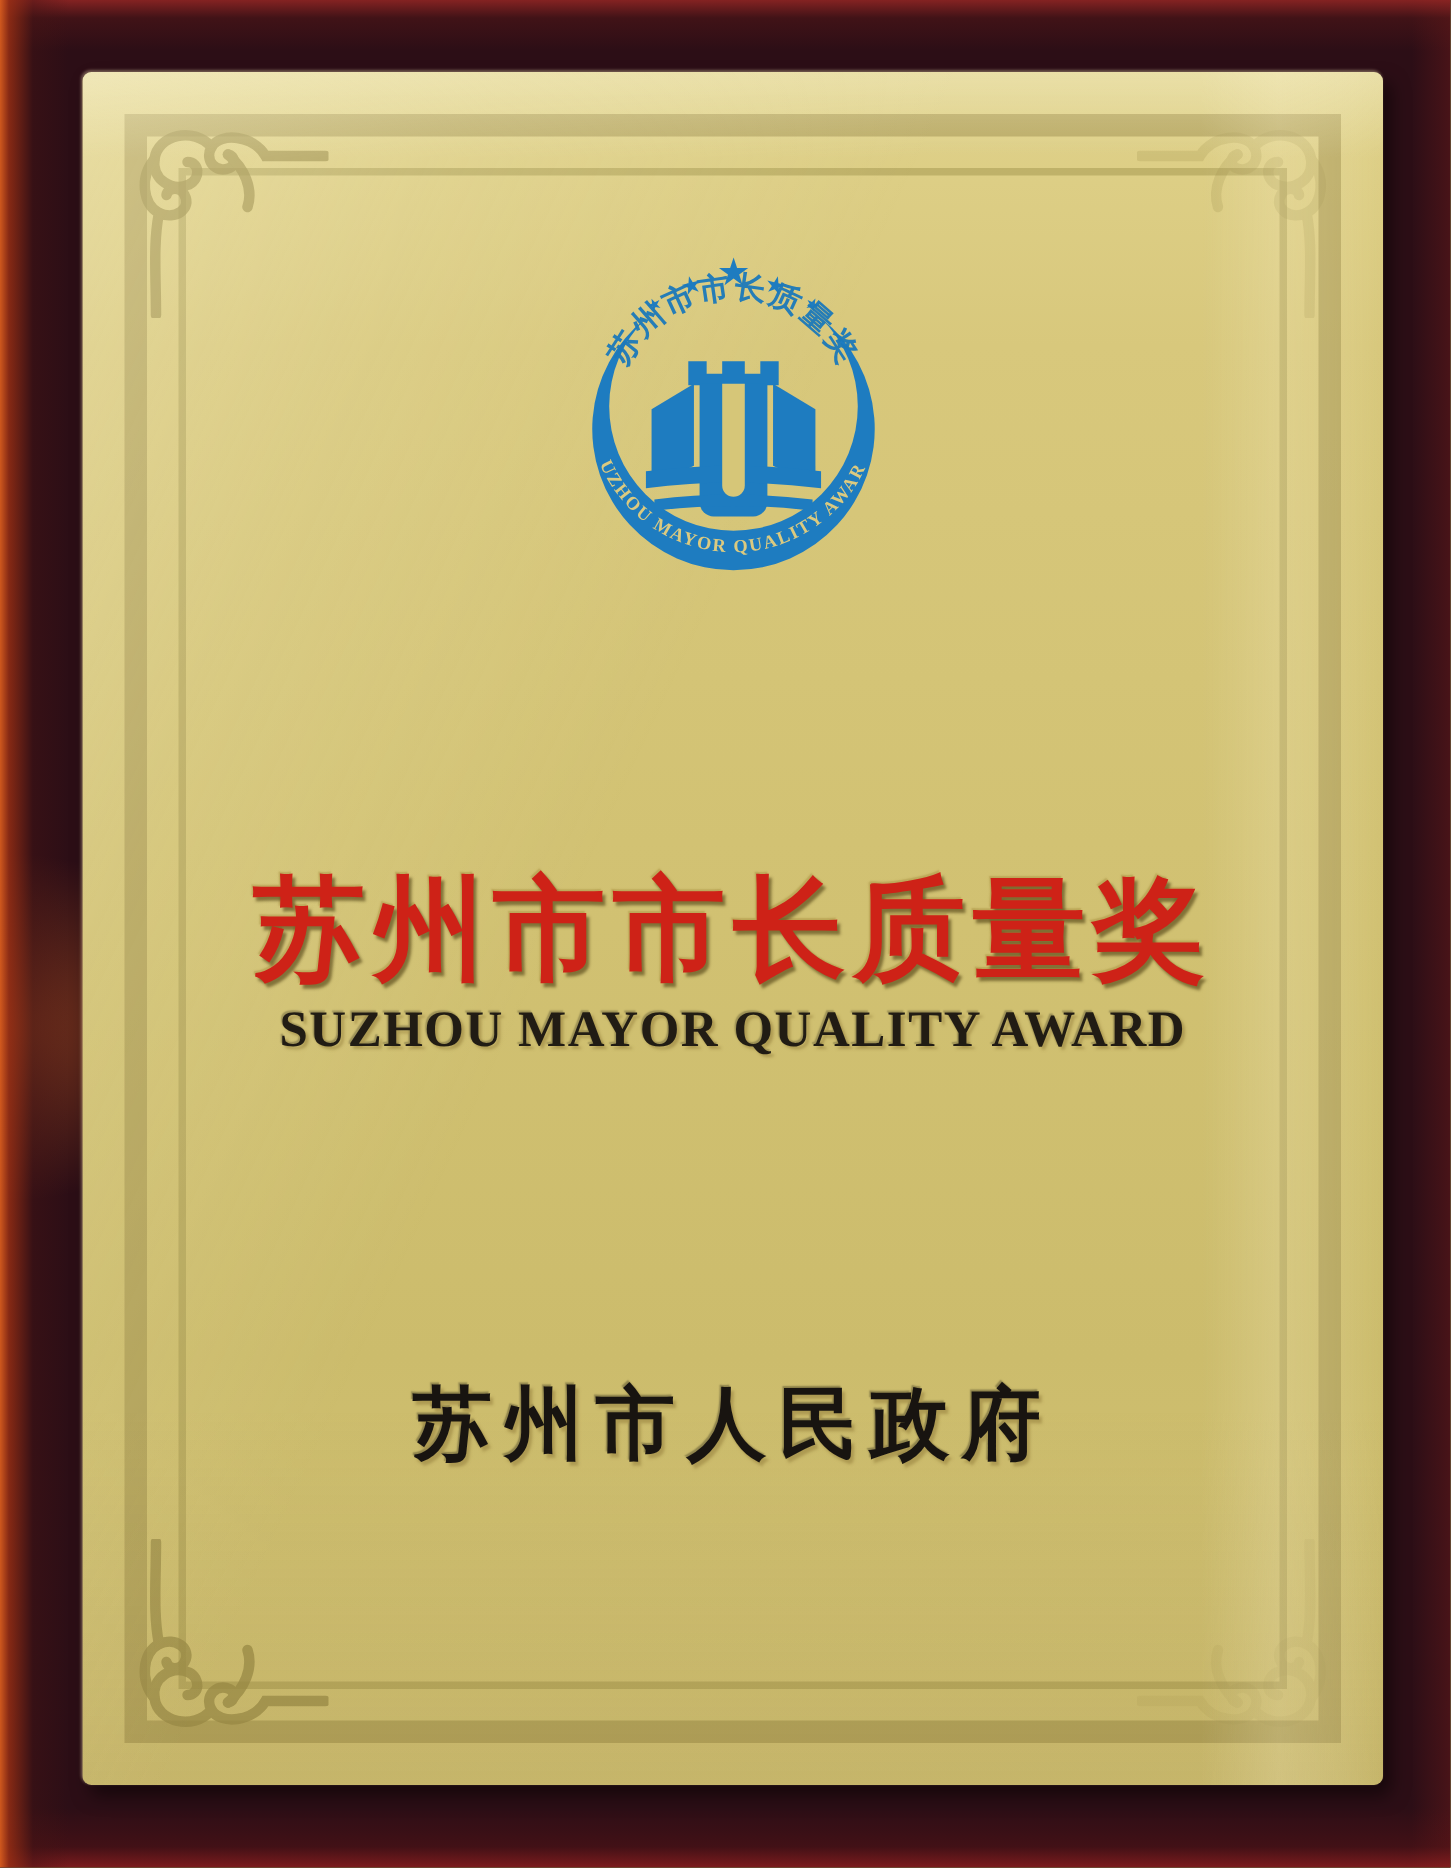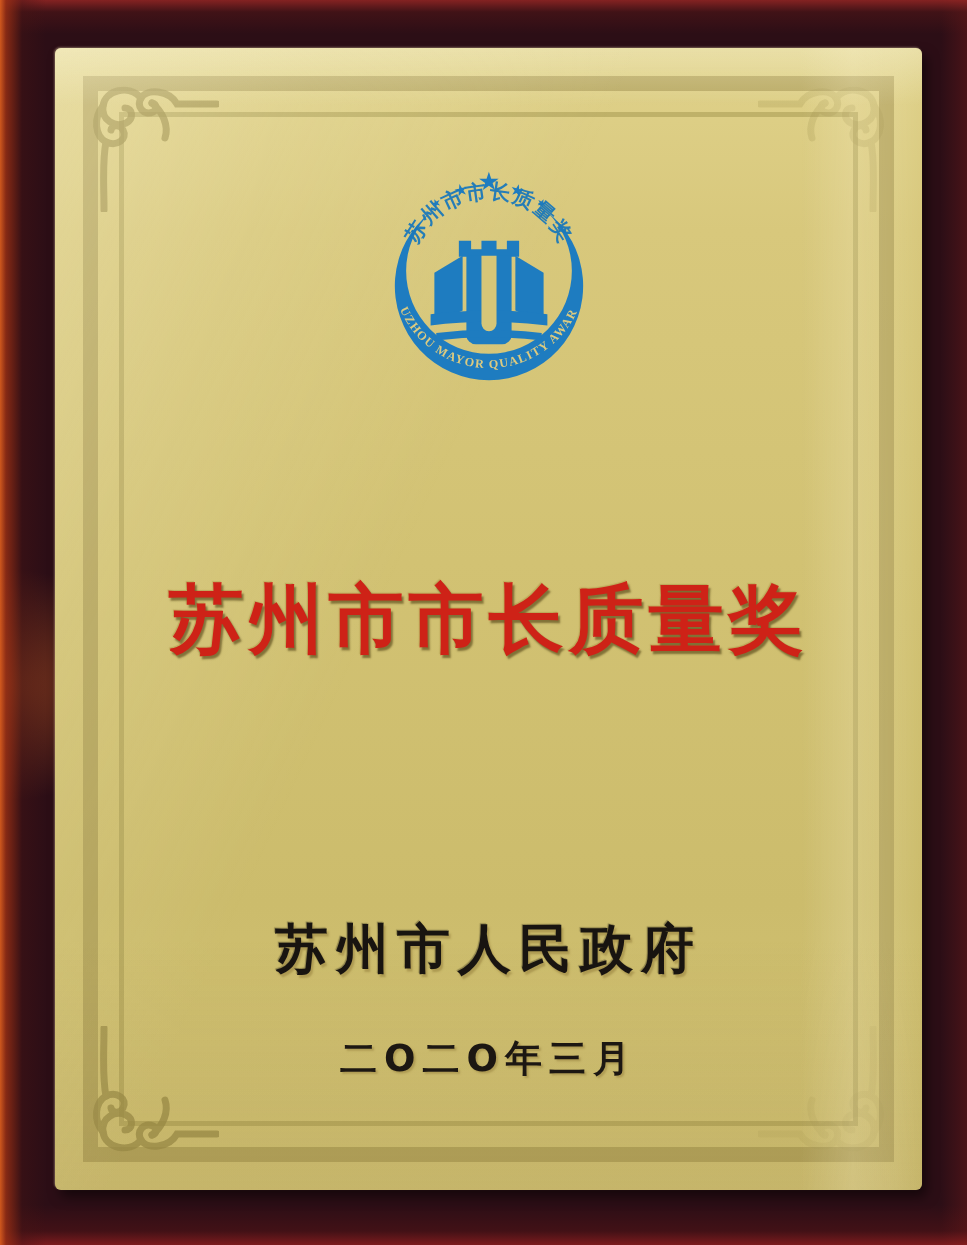--- a/index.html
+++ b/index.html
@@ -175,18 +175,18 @@
 
         <path d="M112,106 h16 v72 a8,8 0 0 1 -16,0 z" fill="#d6c678"></path>
 
         <text font-size="13" font-weight="bold" fill="#dbca80" letter-spacing="1.4" font-family="Liberation Serif, serif">
           <textPath href="#arcBottom" startOffset="50%" text-anchor="middle">★ SUZHOU MAYOR QUALITY AWARD ★</textPath>
         </text>
       </svg>
     </div>
 
     <div class="txt title-cn">苏州市市长质量奖</div>
+    <div class="txt title-en">SUZHOU MAYOR QUALITY AWARD</div>
     <div class="txt issuer">苏州市人民政府</div>
-    <div class="txt issue-date">二O二O年三月</div>
 
     <div class="plate-sheen"></div>
   </div>
 </div>
 
 </body></html>

